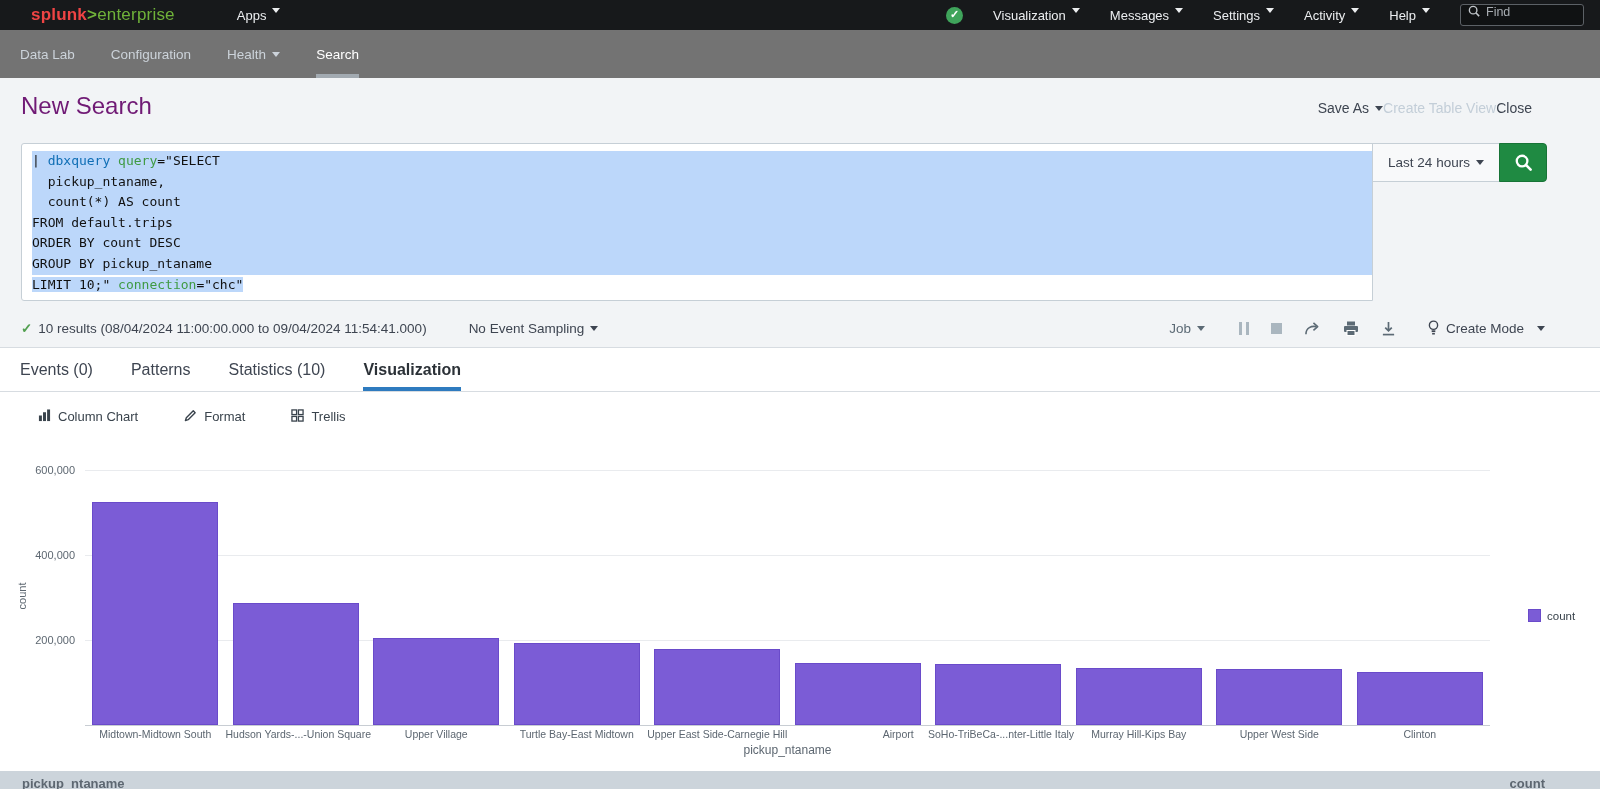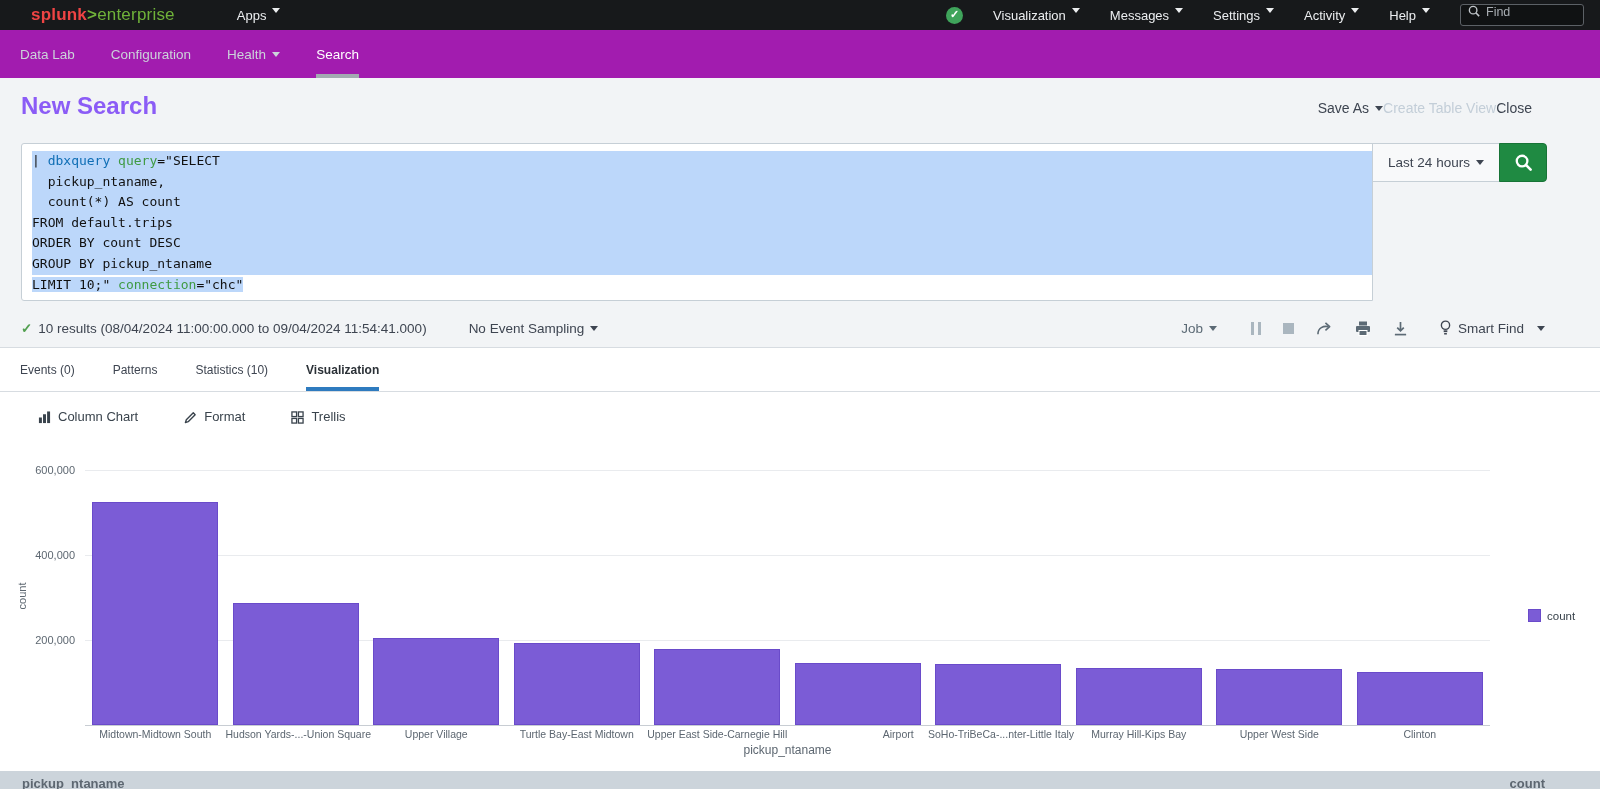--- a/index.html
+++ b/index.html
@@ -17,31 +17,31 @@
   .top-item { display:flex; align-items:flex-start; cursor:pointer; color:#eceef0; }
   .apps { margin-left:62px; }
   .top-right { margin-left:auto; display:flex; align-items:center; gap:30px; margin-right:16px; }
   .health-dot { width:17px; height:17px; border-radius:50%; background:#3fa45b; position:relative; cursor:pointer; }
   .health-dot::after { content:"✓"; position:absolute; left:4px; top:1px; color:#fff; font-size:11px; font-weight:bold; }
   .findbox { width:124px; height:22px; background:#101213; border:1px solid #5c6166; border-radius:3px;
     display:flex; align-items:flex-start; padding:0 7px; gap:6px; cursor:text; }
   .findbox svg { flex:none; }
   .find-ph { color:#a9aeb3; font-size:12.5px; }
   
-  .appbar { position:absolute; left:0; top:30px; width:1600px; height:48px; background:#a21caf;
+  .appbar { position:absolute; left:0; top:30px; width:1600px; height:48px; background:#737373;
     display:flex; align-items:stretch; color:#ccd3da; font-size:13.5px; }
   .app-items { display:flex; align-items:stretch; margin-left:20px; gap:36px; }
   .app-item { display:flex; align-items:center; cursor:pointer; border-bottom:4px solid transparent; padding-top:4px; }
   .app-item.active { color:#fff; border-bottom-color:#a2aab1; }
   .brand { margin-left:auto; margin-right:22px; display:flex; align-items:center; gap:10px; color:#fff; font-size:16px; }
   .brand-tile { width:30px; height:30px; background:#848d96; border-radius:3px; display:flex; align-items:center; justify-content:center; }
   .brand-plug { width:24px; height:24px; background:#5cb335; border-radius:5px; display:flex; align-items:center; justify-content:center; }
   
   .headsec { position:absolute; left:0; top:78px; width:1600px; height:270px; background:#f2f4f6; border-bottom:1px solid #d7dce1; }
-  .page-title { position:absolute; left:21px; top:14px; font-size:24px; font-weight:700; color:#8b5cf6; }
+  .page-title { position:absolute; left:21px; top:14px; font-size:24px; font-weight:400; color:#701a75; }
   .head-actions { position:absolute; right:68px; top:22px; display:flex; font-size:14px; color:#3e4551; }
   .head-actions .action { cursor:pointer; display:flex; align-items:center; }
   .head-actions .disabled { color:#c3ced8; cursor:default; }
   .querybox { position:absolute; left:21px; top:65px; width:1352px; height:158px; background:#fff;
     border:1px solid #c6cfd6; border-radius:3px 0 0 3px; padding:7px 0 0 10px; overflow:hidden;
     font-family:"DejaVu Sans Mono", monospace; font-size:13px; line-height:20.6px; color:#111; cursor:text; }
   .qline { white-space:pre; }
   .qline.sel { background:#bcd7fa; }
   .sel-inline { background:#bcd7fa; }
   .tok-cmd { color:#0f6eb5; }
@@ -57,27 +57,27 @@
   .res-check { color:#53a051; font-weight:bold; margin:0 6px 0 21px; }
   .sampling { margin-left:42px; display:flex; align-items:center; cursor:pointer; }
   .job-controls { margin-left:auto; margin-right:55px; display:flex; align-items:center; gap:22px; }
   .job-menu { display:flex; align-items:center; cursor:pointer; margin-right:12px; }
   .ic { display:flex; align-items:center; cursor:pointer; color:#5c6a75; }
   .ic-pause { width:10px; height:13px; border-left:3.5px solid #aab6bf; border-right:3.5px solid #aab6bf; }
   .ic-stop { width:11px; height:11px; background:#aab6bf; }
   .smartmode { display:flex; align-items:center; gap:7px; cursor:pointer; margin-left:10px; }
   
   .tabs-row { position:absolute; left:0; top:348px; width:1600px; height:44px; background:#fff;
-    border-bottom:1px solid #d7dce1; display:flex; align-items:stretch; padding-left:20px; gap:38px; font-size:12px; color:#3e4551; }
+    border-bottom:1px solid #d7dce1; display:flex; align-items:stretch; padding-left:20px; gap:38px; font-size:16px; color:#3e4551; }
   .tab { display:flex; align-items:center; cursor:pointer; border-bottom:4px solid transparent; padding-top:4px; }
   .tab.active { font-weight:bold; color:#2b3137; border-bottom-color:#2e7bbf; }
   
   .viz-row { position:absolute; left:0; top:392px; width:1600px; height:48px; background:#fff;
     display:flex; align-items:center; padding-left:38px; gap:46px; font-size:13px; color:#39434c; }
-  .viz-item { display:flex; align-items:flex-end; gap:7px; cursor:pointer; }
+  .viz-item { display:flex; align-items:flex-start; gap:7px; cursor:pointer; }
   
   .chart-area { position:absolute; left:0; top:440px; width:1600px; height:320px; background:#fff; }
   .ylab { position:absolute; width:52px; text-align:right; font-size:11px; color:#5d6771; }
   .ytitle { position:absolute; left:2px; top:150px; transform:rotate(-90deg); transform-origin:center;
     font-size:11px; color:#5d6771; width:40px; text-align:center; }
   .plot { position:absolute; left:85px; top:0; width:1405px; height:285px; }
   .gridline { position:absolute; left:0; width:100%; height:1px; background:#e9ebee; }
   .baseline { position:absolute; left:0; top:285px; width:100%; height:1px; background:#c8cdd3; }
   .bar { position:absolute; background:#7b5cd6; border:1px solid #6a4bca; cursor:pointer; }
   .xlab { position:absolute; top:288px; font-size:10.5px; color:#5c6670; text-align:center; white-space:nowrap; }
@@ -220,21 +220,21 @@
           <path d="M8 1 v9 M4.5 7 L8 10.5 L11.5 7" fill="none" stroke="#5c6a75" stroke-width="1.8"></path>
           <line x1="2" y1="14.5" x2="14" y2="14.5" stroke="#5c6a75" stroke-width="1.8"></line>
         </svg>
       </span>
       <span class="smartmode">
         <svg width="11" height="16" viewBox="0 0 12 17">
           <circle cx="6" cy="5.5" r="4.5" fill="none" stroke="#3e4551" stroke-width="1.5"></circle>
           <rect x="4" y="11" width="4" height="2" fill="#3e4551"></rect>
           <rect x="4.5" y="14" width="3" height="1.6" fill="#3e4551"></rect>
         </svg>
-        <span>Smart Find</span>
+        <span>Create Mode</span>
           <i class="caret"></i>
       </span>
     </div>
   </div>
 </div>
 
 <div class="tabs-row">
   <div class="tab">
       <span>Events (0)</span>
     </div>

